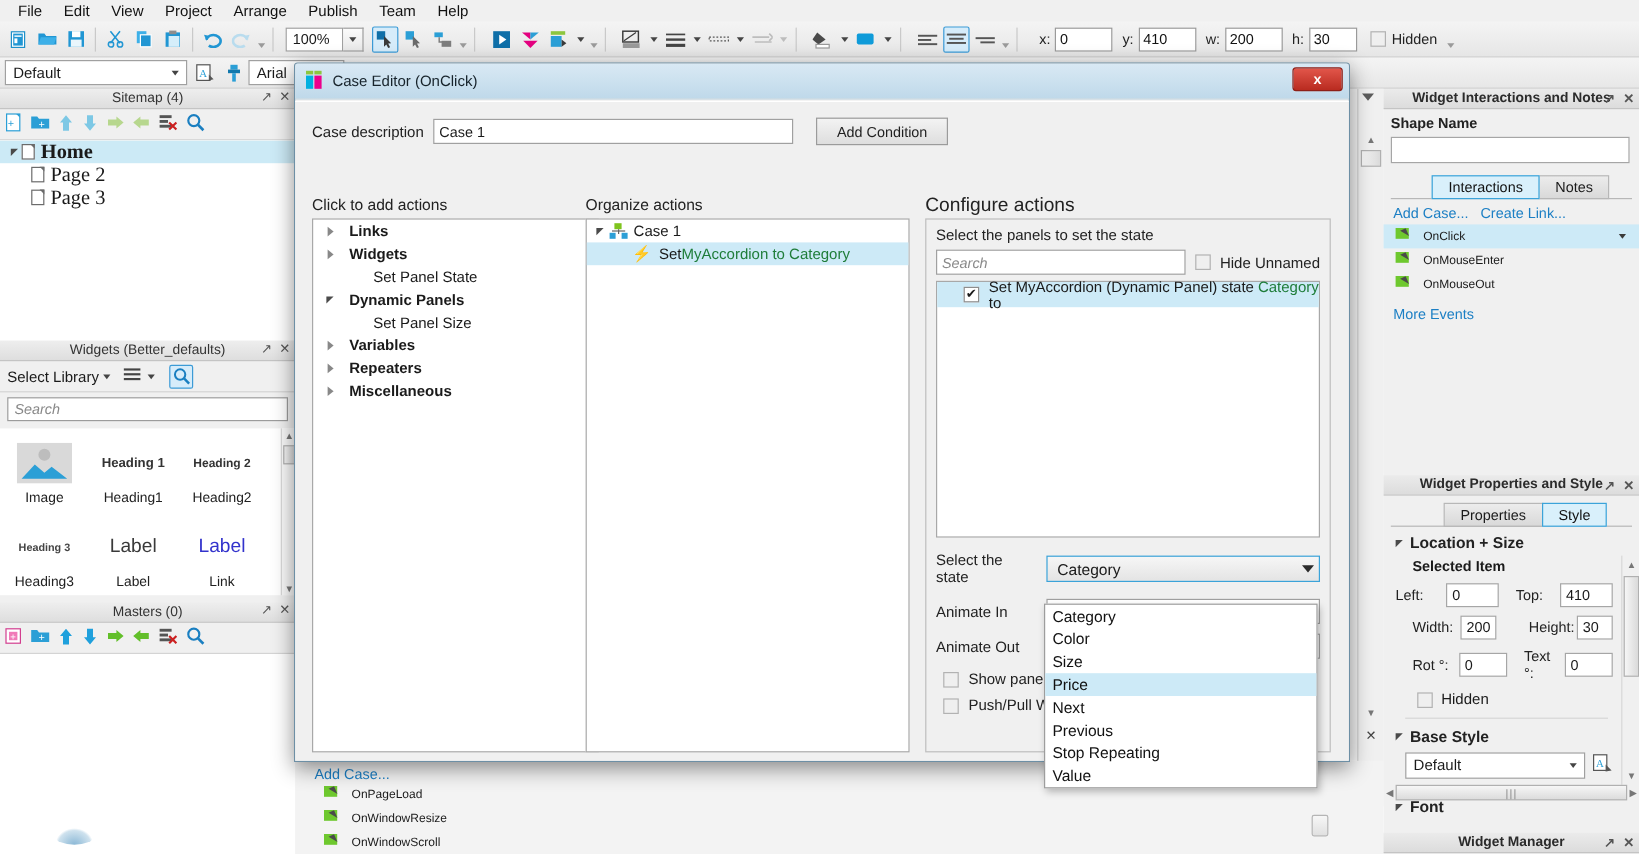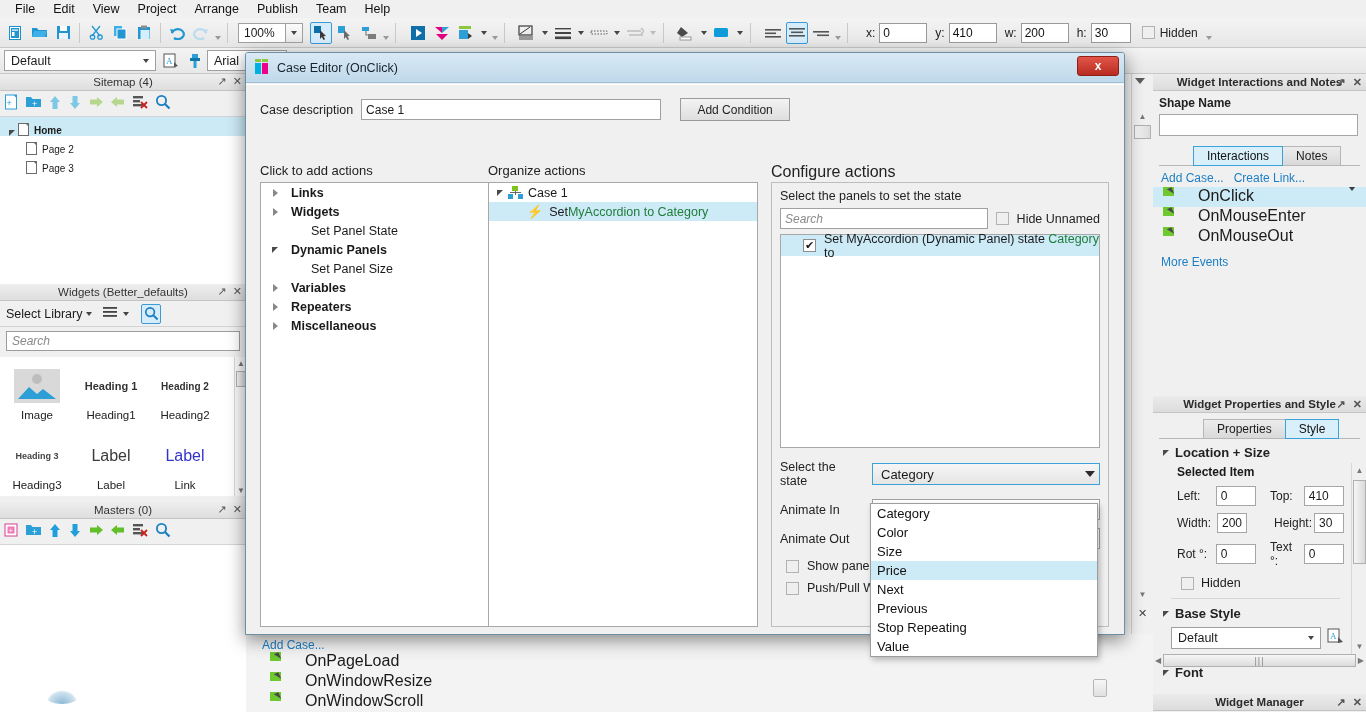--- a/index.html
+++ b/index.html
@@ -71,21 +71,21 @@
   .panelhdr {
     height: 17px; background: linear-gradient(#eeeeee,#dedede);
     border-bottom: 1px solid #c4c4c4; display: flex; align-items: center;
     justify-content: center; position: relative; font-size: 11.5px; color: #333;
   }
   .panelhdr .acts { position: absolute; right: 4px; top: 1px; display: flex; gap: 6px; align-items:center;}
   .panelhdr .acts span { font-size: 11px; color: #555; line-height: 12px; }
   .ptoolbar { height: 26px; background: #f0f0f0; display: flex; align-items: center;
               padding-left: 4px; gap: 6px; border-bottom: 1px solid #d4d4d4;}
   .treebody { background: #fff; overflow: hidden; position: relative; }
-  .trow { height: 19px; display: flex; align-items: flex-end; padding-left: 6px; font-size: 10px; }
+  .trow { height: 19px; display: flex; align-items: center; padding-left: 6px; font-size: 17px; font-family: Liberation Serif, serif; }
   .trow.sel { background: #cceaf6; }
   .tw { width: 12px; display:flex; align-items:center; justify-content:center; }
   .pgicon { width: 11px; height: 13px; margin-right: 5px; position: relative; flex:none;}
   .pgicon:before { content: ""; position: absolute; inset: 0; background: #fff;
                    border: 1px solid #6b6b6b; }
   .pgicon:after { content: ""; position: absolute; right: 0; top: 0;
                   border-left: 4px solid transparent; border-top: 4px solid #6b6b6b; }
   .tri-r { width:0;height:0;border-top:4px solid transparent;border-bottom:4px solid transparent;border-left:5px solid #888;}
   .tri-dl { width: 0; height: 0; border-top: 6px solid #4a4a4a; border-right: 6px solid transparent; }
 
@@ -106,21 +106,21 @@
   .rhdr .acts { position: absolute; right: 4px; display: flex; gap: 7px; font-size: 11px; color: #555;}
   .fieldlbl { font-weight: bold; font-size: 12px; color: #222; }
   .txtin { background: #fff; border: 1px solid #a6a6a6; height: 21px; font-size: 12px;
            display: flex; align-items: center; padding: 0 4px; color: #111; }
   .tabstrip { display: flex; align-items: flex-end; height: 21px; position: relative; }
   .tabstrip:before { content:""; position:absolute; left:0; right:0; bottom:0; height:1px; background:#b7b7b7;}
   .tab { height: 20px; padding: 0 13px; display: flex; align-items: center; font-size: 12px;
          border: 1px solid #b7b7b7; background: linear-gradient(#ececec,#d9d9d9); margin-right: -1px; position: relative;}
   .tab.active { background: #d9f0fb; border-color: #3ba3d9; color: #111; z-index: 2;}
   .lnk { color: #1c7fc4; font-size: 12px; }
-  .evrow { height: 20px; display: flex; padding-left: 10px; font-size: 16px; gap: 20px;}
+  .evrow { height: 20px; display: flex; align-items: center; padding-left: 10px; font-size: 10px; gap: 8px;}
   .evrow.sel { background: #cdeaf7; }
   .evicon { width: 15px; height: 14px; position: relative; flex: none; }
   .evicon:before { content:""; position:absolute; left:0; top:0; width:11px;height:9px;background:#6ec82e;}
   .evicon:after { content:""; position:absolute; left:4px;top:2px; width:0;height:0;
                   border-left: 7px solid #4a4a4a; border-bottom: 5px solid transparent;
                   transform: rotate(66deg); }
   .sect { display: flex; align-items: center; gap: 6px; font-weight: bold; font-size: 13px; color: #222;}
   .propline { display: flex; align-items: center; gap: 6px; margin-top: 7px; }
   .propline .pl { font-size: 12px; width: 40px; color: #222;}
   .propnum { width: 48px; height: 20px; background: #fff; border: 1px solid #a6a6a6;
@@ -708,21 +708,21 @@
       <div class="tab">Properties</div>
       <div class="tab active">Style</div>
     </div>
     <div style="position:relative;padding:6px 22px 0 10px;">
       <div class="sect">
         <span class="tri-dl"></span>
         <span>Location + Size</span>
       </div>
       <div style="font-weight:bold;font-size:12px;margin:5px 0 0 14px;">Selected Item</div>
 
-      <div class="propline" style="margin-left:14px">
+      <div class="propline" style="">
         <span class="pl">Left:</span>
         <span class="propnum">0</span>
         <span class="pl" style="width:34px;margin-left:8px">Top:</span>
         <span class="propnum">410</span>
       </div>
       <div class="propline" style="margin-left:14px">
         <span class="pl">Width:</span>
         <span class="propnum">200</span>
         <span class="pl" style="width:34px;margin-left:21px">Height:</span>
         <span class="propnum">30</span>

